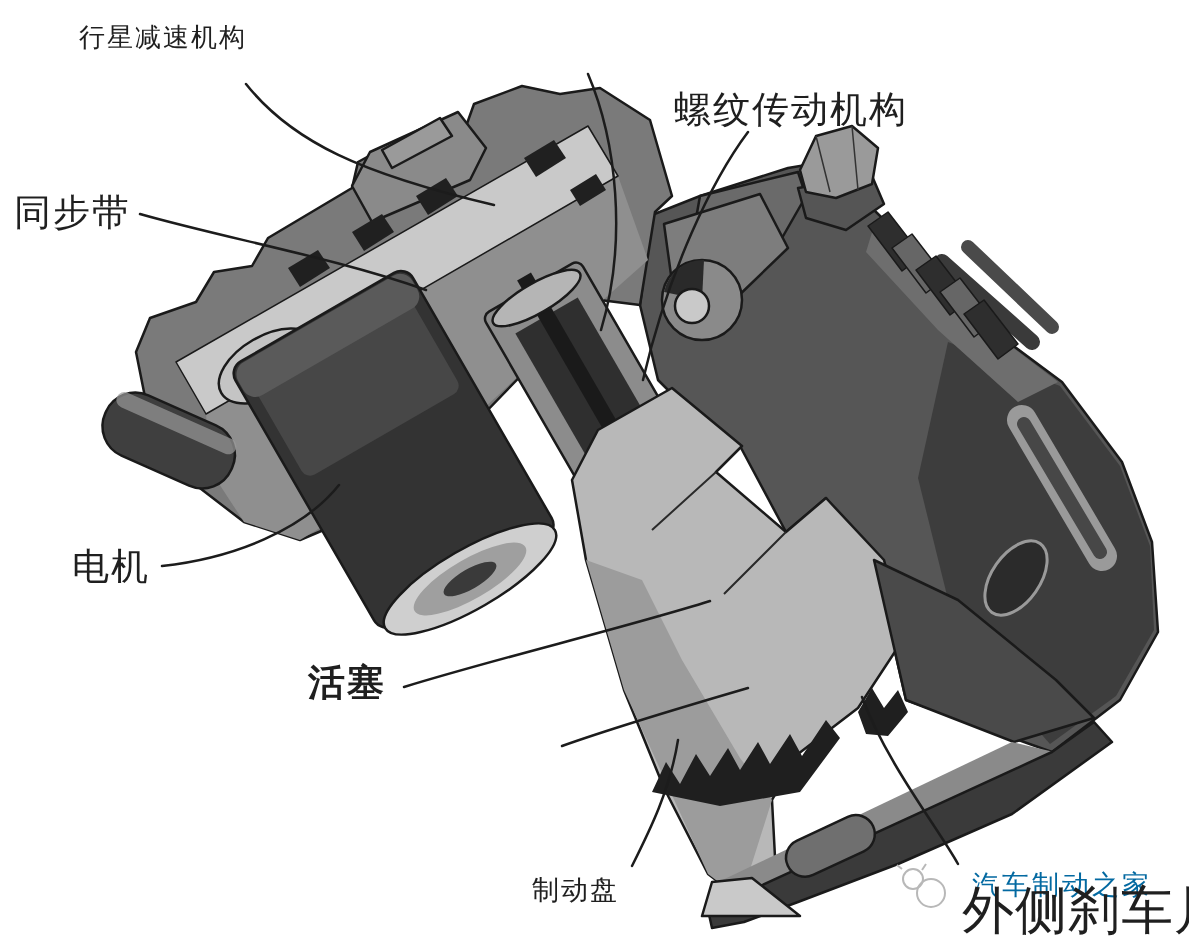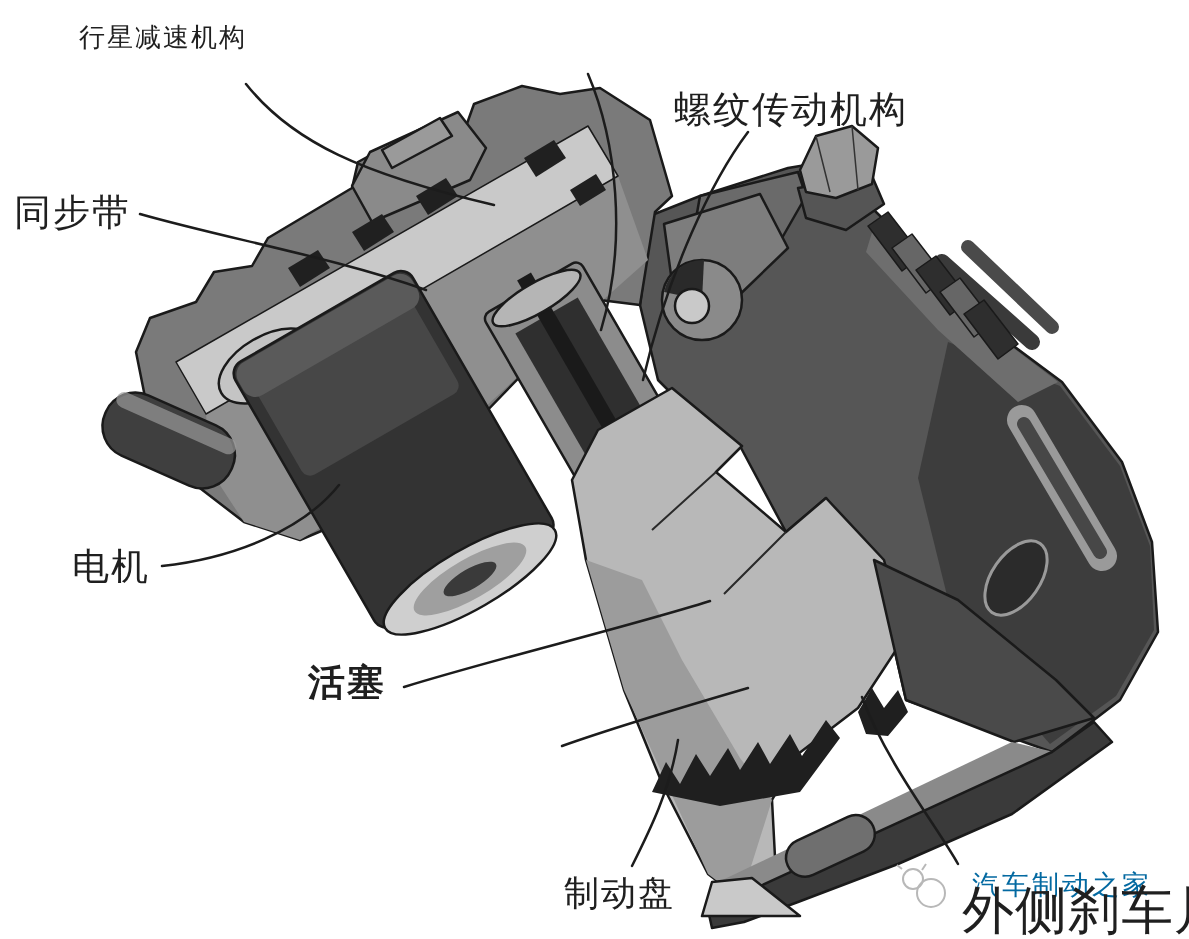--- a/index.html
+++ b/index.html
@@ -142,16 +142,16 @@
     </g>
   </svg>
 
   <div class="watermark" style="left:972px;top:867px;font-size:27px;">汽车制动之家</div>
 
   <div class="lbl" style="left:79px;top:24px;font-size:26px;">行星减速机构</div>
   <div class="lbl" style="left:14px;top:194px;font-size:37px;">同步带</div>
   <div class="lbl" style="left:674px;top:91px;font-size:37px;">螺纹传动机构</div>
   <div class="lbl" style="left:72px;top:548px;font-size:37px;">电机</div>
   <div class="lbl" style="left:308px;top:664px;font-size:37px;font-weight:bold;">活塞</div>
-  <div class="lbl" style="left:564px;top:876px;font-size:35px;">制动盘</div>
+  <div class="lbl" style="left:532px;top:876px;font-size:27px;">制动盘</div>
   <div class="lbl" style="left:962px;top:884px;font-size:52px;letter-spacing:1px;">外侧刹车片</div>
 
 </div>
 
 </body></html>

